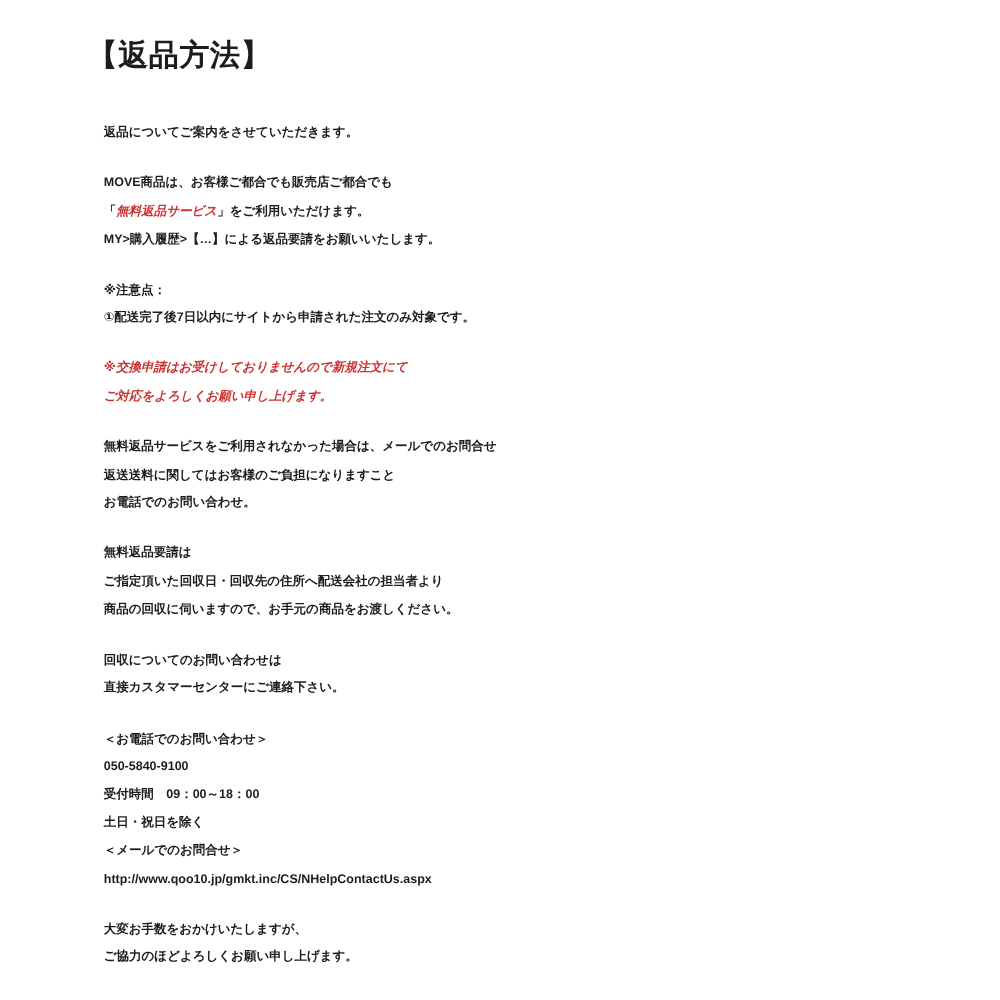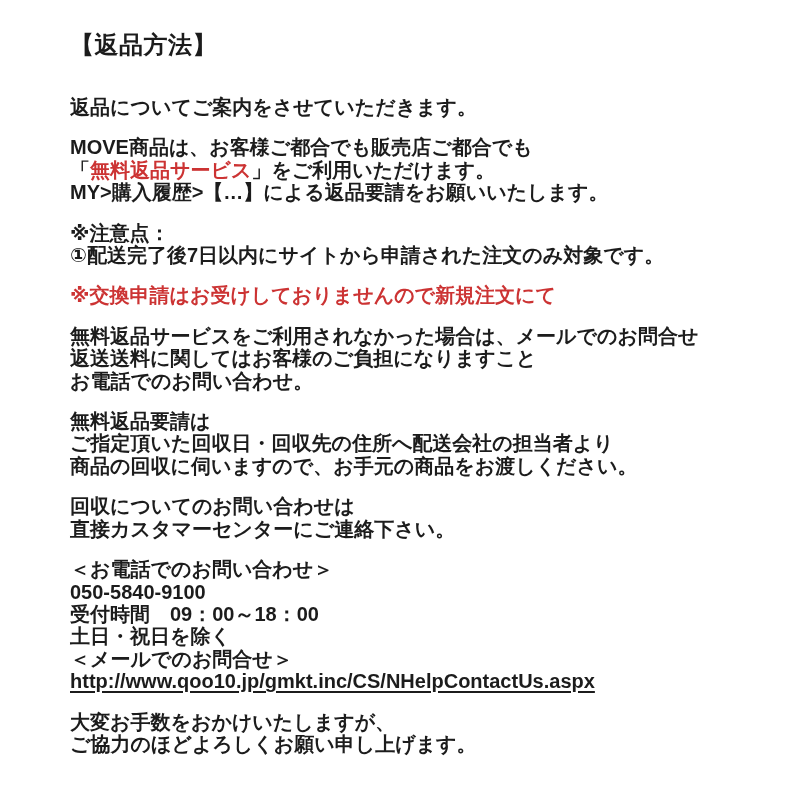--- a/index.html
+++ b/index.html
@@ -13,29 +13,29 @@
     color: #1c1c1c;
     overflow: hidden;
   }
   .doc-title {
     font-size: 24px;
     line-height: 30px;
     margin-bottom: 36px;
     letter-spacing: 0.5px;
   }
   p.para {
-    font-size: 20px;
+    font-size: 10px;
     line-height: 22.4px;
     margin-bottom: 18px;
+    margin-left: 13px;
   }
   .line { display: block; }
-  .red { color: #cc3333; }
+  .red { color: #cc3333; font-style: italic; }
   .url-link {
     color: #1c1c1c;
-    text-decoration: underline;
     text-decoration-thickness: 2px;
     text-underline-offset: 3px;
     cursor: pointer;
   }
 </style>
 </head>
 <body>
 
 <h1 class="doc-title">【返品方法】</h1>
 
@@ -49,20 +49,21 @@
   <span class="line">MY&gt;購入履歴&gt;【…】による返品要請をお願いいたします。</span>
 </p>
 
 <p class="para">
   <span class="line">※注意点：</span>
   <span class="line">①配送完了後7日以内にサイトから申請された注文のみ対象です。</span>
 </p>
 
 <p class="para red">
   <span class="line">※交換申請はお受けしておりませんので新規注文にて</span>
+  <span class="line">ご対応をよろしくお願い申し上げます。</span>
 </p>
 
 <p class="para">
   <span class="line">無料返品サービスをご利用されなかった場合は、メールでのお問合せ</span>
   <span class="line">返送送料に関してはお客様のご負担になりますこと</span>
   <span class="line">お電話でのお問い合わせ。</span>
 </p>
 
 <p class="para">
   <span class="line">無料返品要請は</span>

